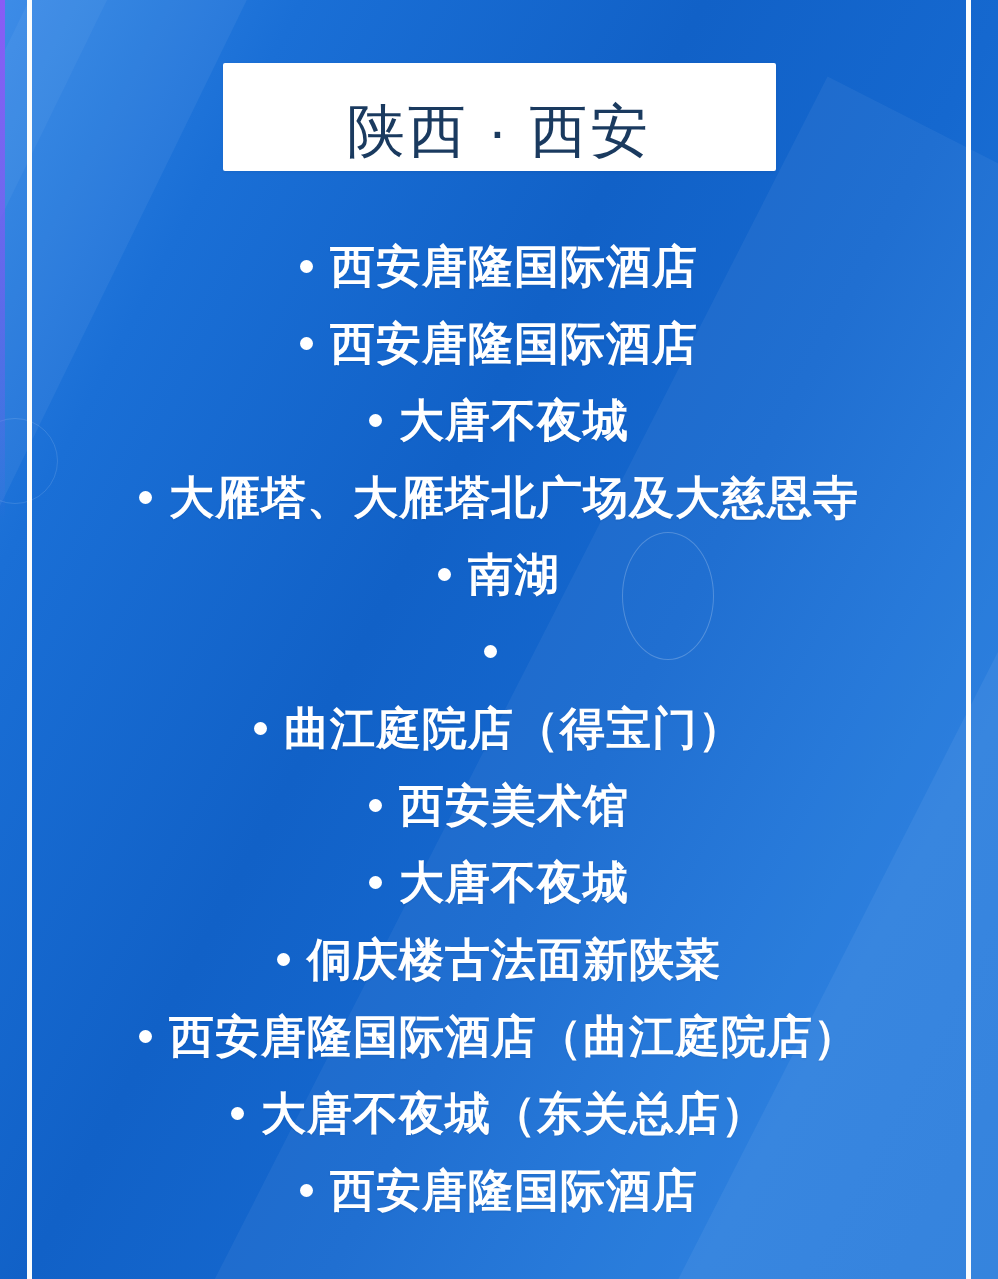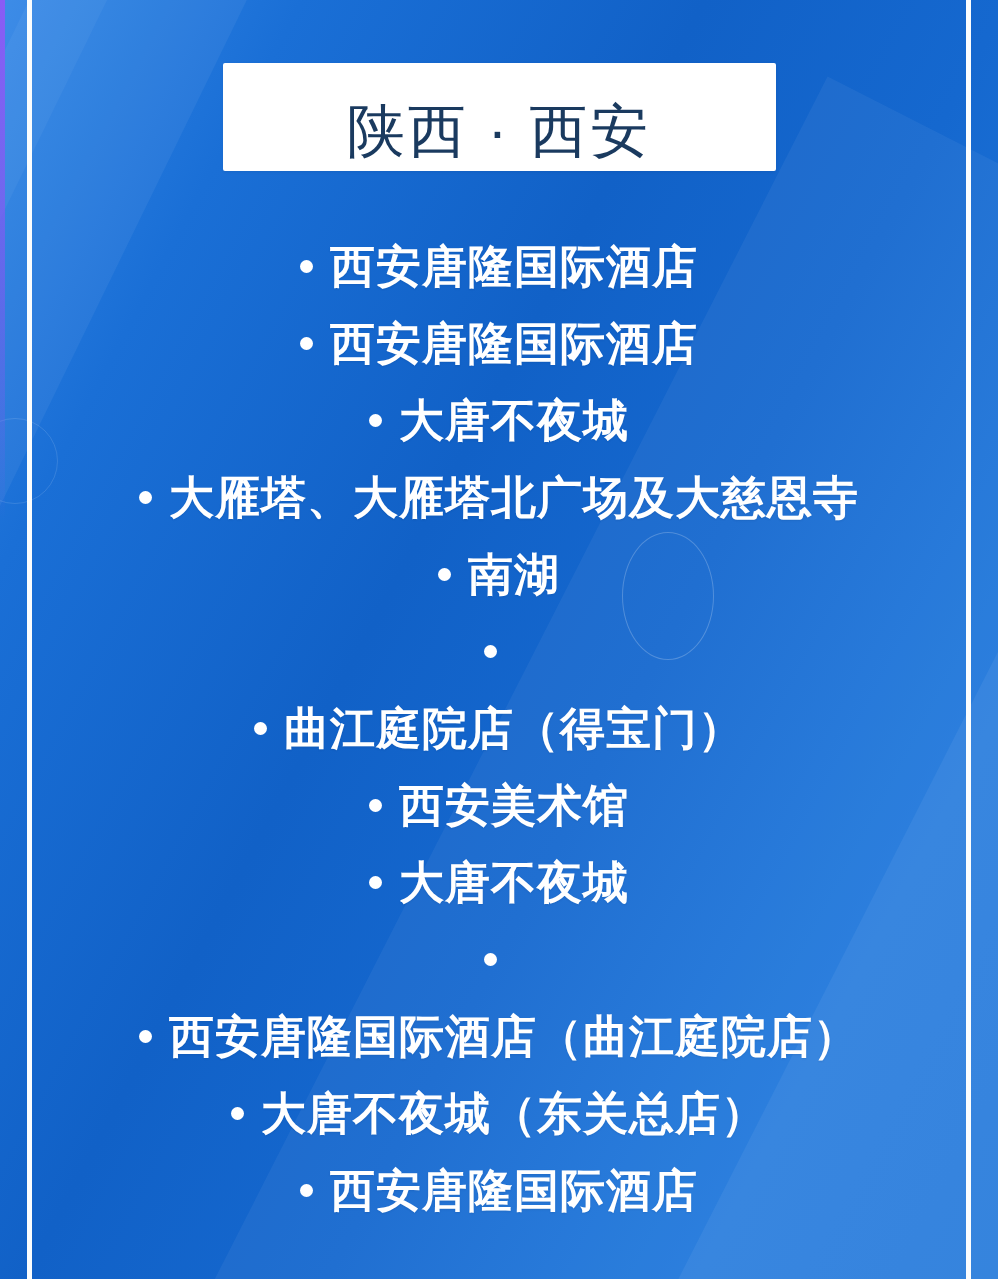--- a/index.html
+++ b/index.html
@@ -151,20 +151,21 @@
       <li class="poi-item">
         <span class="bullet"></span>
         <span class="poi-label">西安美术馆</span>
       </li>
       <li class="poi-item">
         <span class="bullet"></span>
         <span class="poi-label">大唐不夜城</span>
       </li>
       <li class="poi-item">
         <span class="bullet"></span>
+        <span class="poi-label">侗庆楼古法面新陕菜</span>
       </li>
       <li class="poi-item">
         <span class="bullet"></span>
         <span class="poi-label">西安唐隆国际酒店（曲江庭院店）</span>
       </li>
       <li class="poi-item">
         <span class="bullet"></span>
         <span class="poi-label">大唐不夜城（东关总店）</span>
       </li>
       <li class="poi-item">

